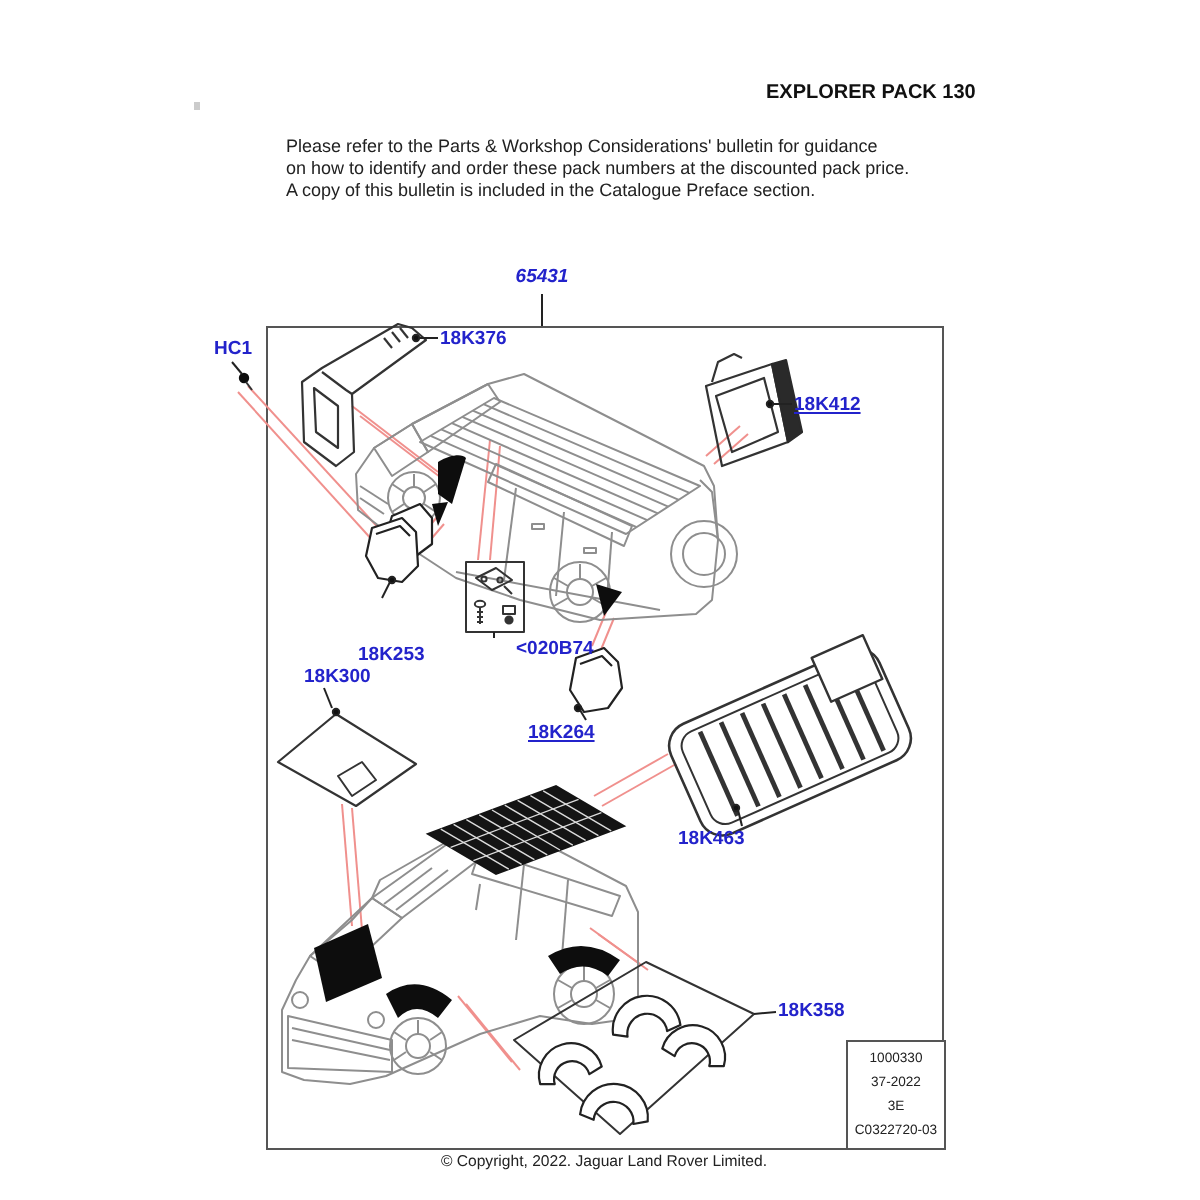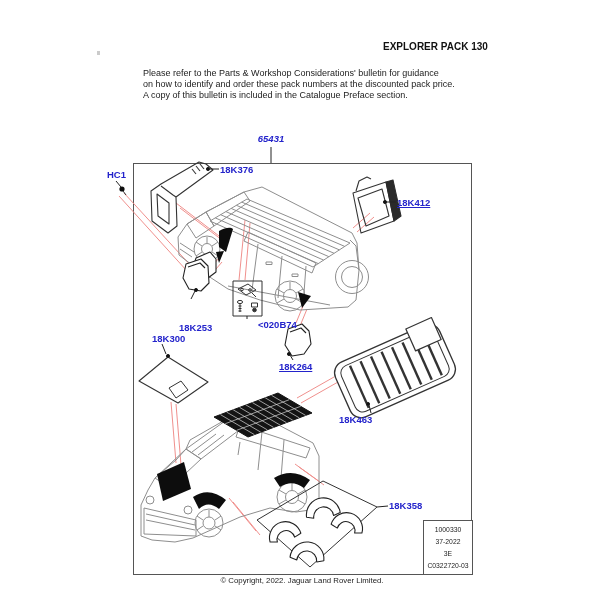--- a/index.html
+++ b/index.html
@@ -26,21 +26,21 @@
     position:absolute;font-size:9.5px;font-weight:bold;color:#2323cb;
     white-space:nowrap;cursor:pointer;
   }
   #lbl-pack{left:246px;top:133px;width:50px;text-align:center;font-style:italic;}
   #lbl-hc1{left:107px;top:169px;}
   #lbl-376{left:220px;top:164px;}
   #lbl-412{left:397px;top:197px;text-decoration:underline;}
   #lbl-253{left:179px;top:300px;margin-top:22px;}
   #lbl-b74{left:238px;top:319px;margin-left:20px;}
   #lbl-300{left:152px;top:333px;}
-  #lbl-264{left:279px;top:361px;text-decoration:underline;}
+  #lbl-264{left:264px;top:361px;text-decoration:underline;}
   #lbl-463{left:339px;top:414px;}
   #lbl-358{left:389px;top:500px;}
   #ref-box{
     left:423px;top:520px;width:48px;height:53px;border:1px solid #555;
     background:#fff;display:flex;flex-direction:column;justify-content:center;
   }
   .ref-line{font-size:6.8px;color:#222;text-align:center;line-height:12px;white-space:nowrap;}
   #copyright{
     left:133px;top:576px;width:338px;text-align:center;
     font-size:7.8px;color:#222;white-space:nowrap;

